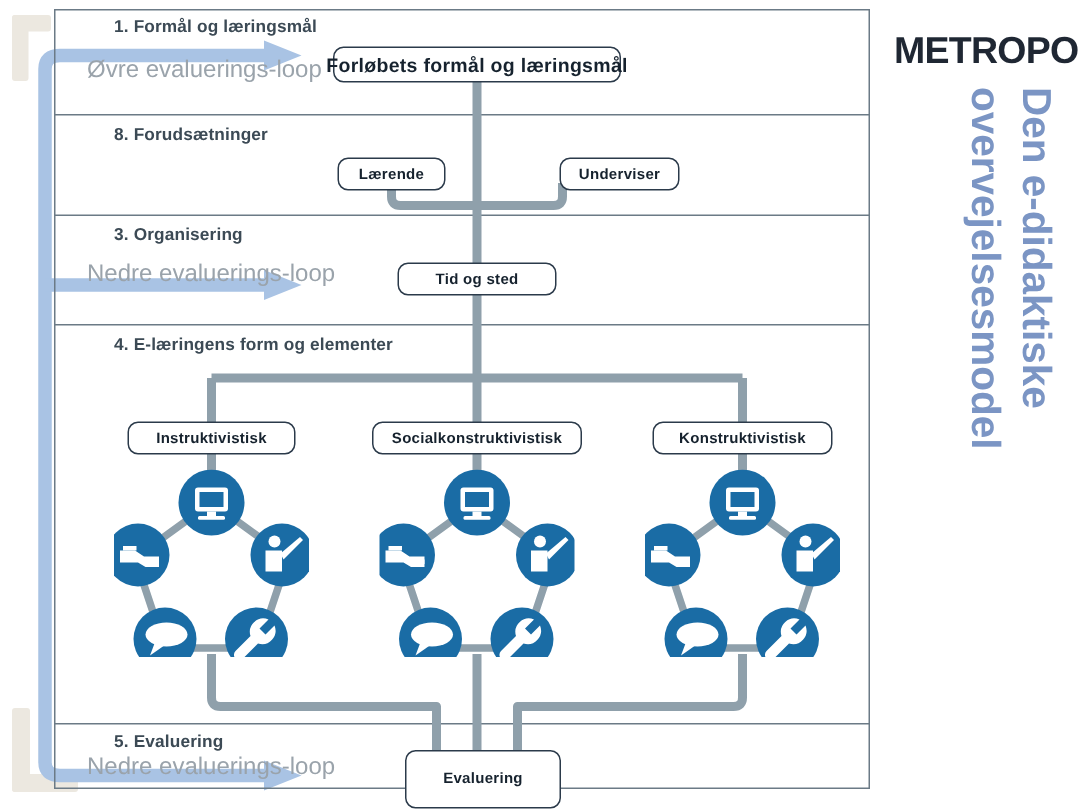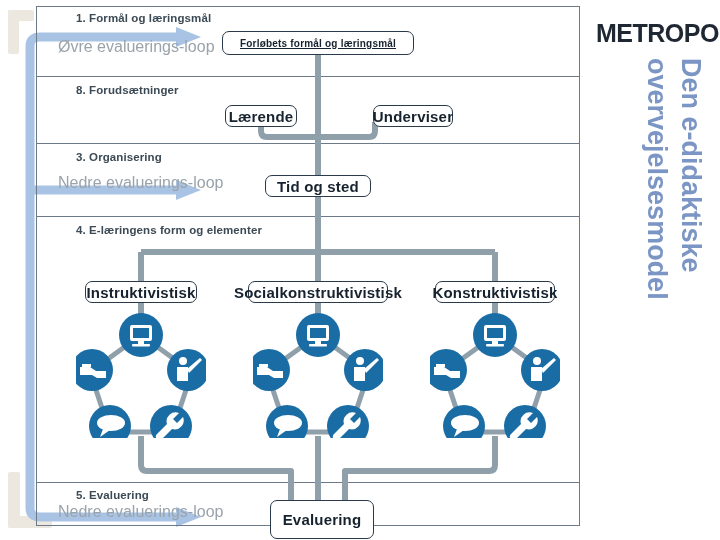--- a/index.html
+++ b/index.html
@@ -42,25 +42,25 @@
   
   .loopsvg{position:absolute;left:0;top:0;width:720px;height:540px;pointer-events:none;}
 
   
   .connsvg{position:absolute;left:0;top:0;width:720px;height:540px;pointer-events:none;}
 
   
   .node{
     position:absolute;box-sizing:border-box;
     border:1.6px solid #2b3a4a;border-radius:7px;background:#ffffff;
-    color:#16222e;font-size:15px;font-weight:bold;letter-spacing:.2px;
+    color:#16222e;font-size:10px;font-weight:bold;letter-spacing:.2px;
     display:flex;align-items:center;justify-content:center;
     white-space:nowrap;
   }
-  .node.big{font-size:10px;text-decoration:underline;}
+  .node.big{font-size:13px;}
 
   
   .cluster{position:absolute;width:130px;height:125px;}
   .cluster svg{display:block;}
 </style>
 </head>
 <body>
 
 <div id="stage">
 

